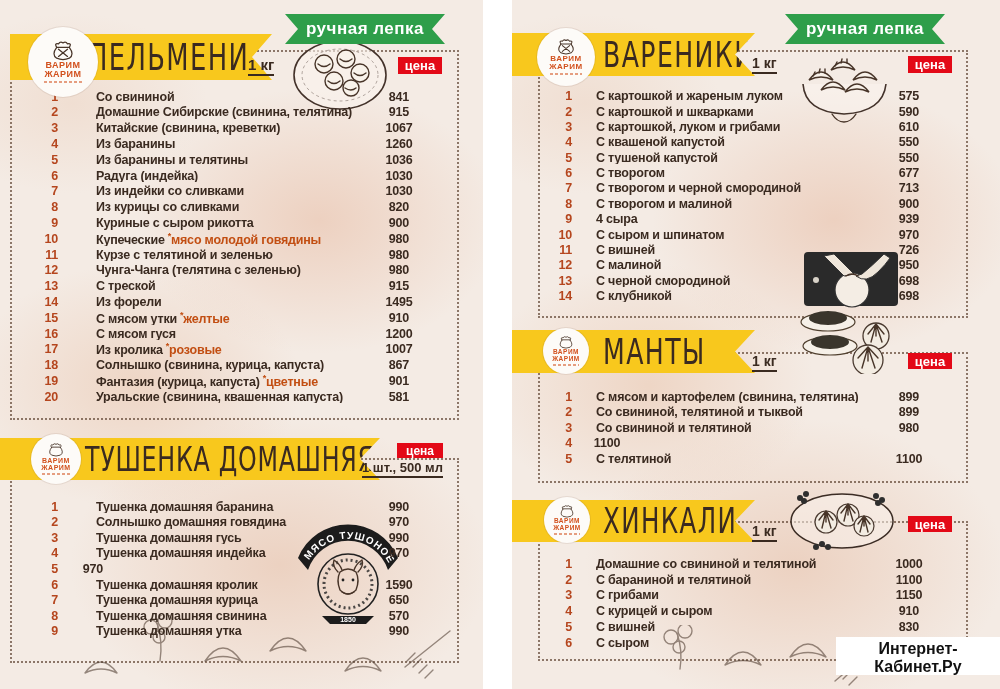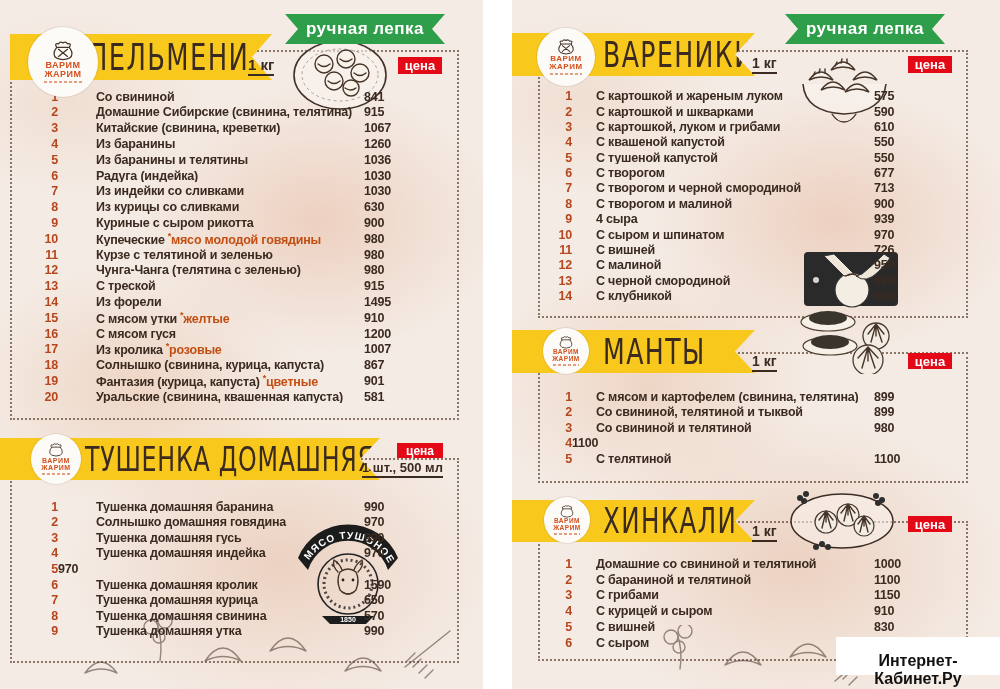--- a/index.html
+++ b/index.html
@@ -39,28 +39,28 @@
         box-shadow:0 0 0 1px rgba(120,90,70,.12);}
   .logo svg{display:block;}
   .logo-t{color:#d2511e;font-weight:bold;letter-spacing:.5px;line-height:1.05;text-align:center;}
   .logo-tag{margin-top:2px;width:55%;height:2px;opacity:.55;
     background:repeating-linear-gradient(90deg,#d2511e 0 3px,transparent 3px 5px);}
   .list{position:absolute;z-index:3;display:flex;flex-direction:column;}
   .row{display:flex;align-items:center;height:var(--lh,15.7px);white-space:nowrap;
        font:bold 12.5px/1 "Liberation Sans",sans-serif;letter-spacing:-.2px;color:var(--ink);}
   .row .num{width:var(--numw,28px);text-align:right;color:var(--rust);}
   .row .nm{flex:1;padding-left:var(--ind,38px);overflow:hidden;}
-  .row .pr{width:70px;text-align:left;}
+  .row .pr{width:70px;text-align:center;}
   .note{color:var(--note);margin-left:3px;}
   .note sup{font-size:9px;}
   .illus{position:absolute;z-index:2;}
   .garnish{position:absolute;z-index:2;opacity:.55;}
   #watermark{position:absolute;left:836px;top:637px;width:164px;height:38px;background:#fff;
              z-index:50;color:#111;text-align:center;
-             font:bold 16px/18px "Liberation Sans",sans-serif;padding-top:15px;}
+             font:bold 16px/18px "Liberation Sans",sans-serif;padding-top:3px;}
   .sk{stroke:#473428;fill:none;stroke-width:1.4;stroke-linecap:round;stroke-linejoin:round;}
   .skf{fill:#f8f2ea;stroke:#473428;stroke-width:1.4;}
 </style>
 </head>
 <body>
 
 <div id="stage">
   <div class="page" id="page-left"></div>
   <div class="page" id="page-right"></div>
 
@@ -131,21 +131,21 @@
         <span class="pr">1030</span>
       </div>
       <div class="row">
         <span class="num">7</span>
         <span class="nm">Из индейки со сливками</span>
         <span class="pr">1030</span>
       </div>
       <div class="row">
         <span class="num">8</span>
         <span class="nm">Из курицы со сливками</span>
-        <span class="pr">630</span>
+        <span class="pr">820</span>
       </div>
       <div class="row">
         <span class="num">9</span>
         <span class="nm">Куриные с сыром рикотта</span>
         <span class="pr">900</span>
       </div>
       <div class="row">
         <span class="num">10</span>
         <span class="nm">Купеческие<span class="note"><sup>*</sup>мясо молодой говядины</span></span>
         <span class="pr">980</span>

